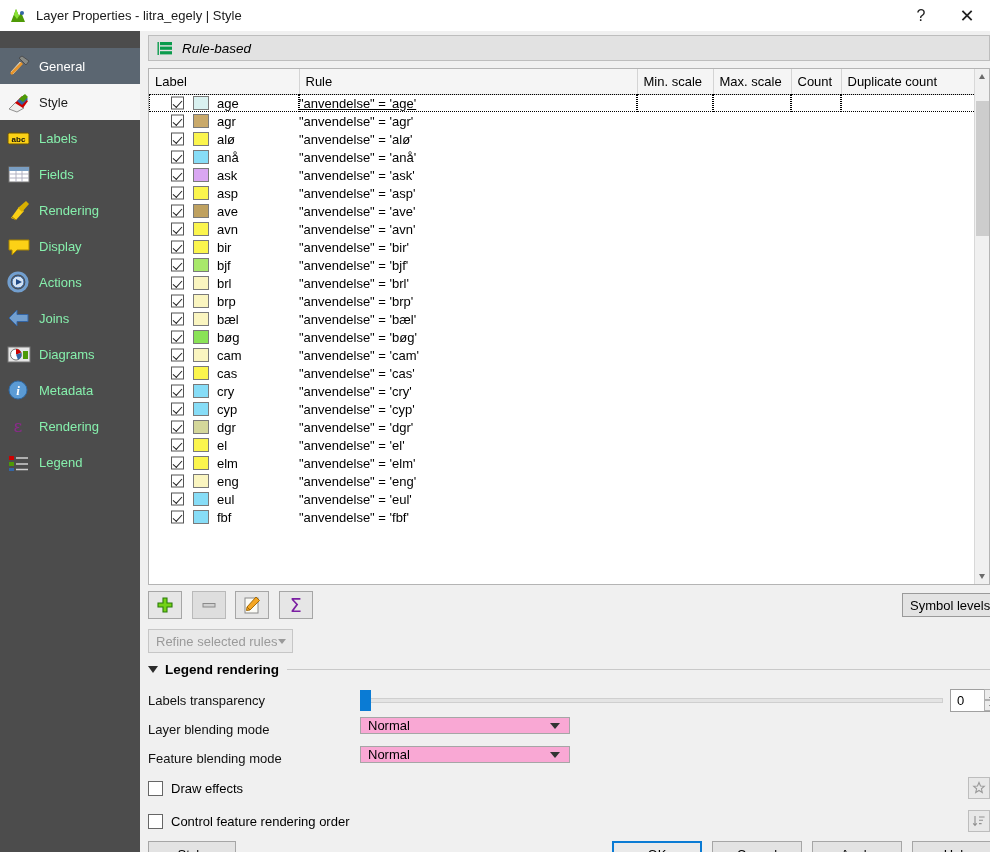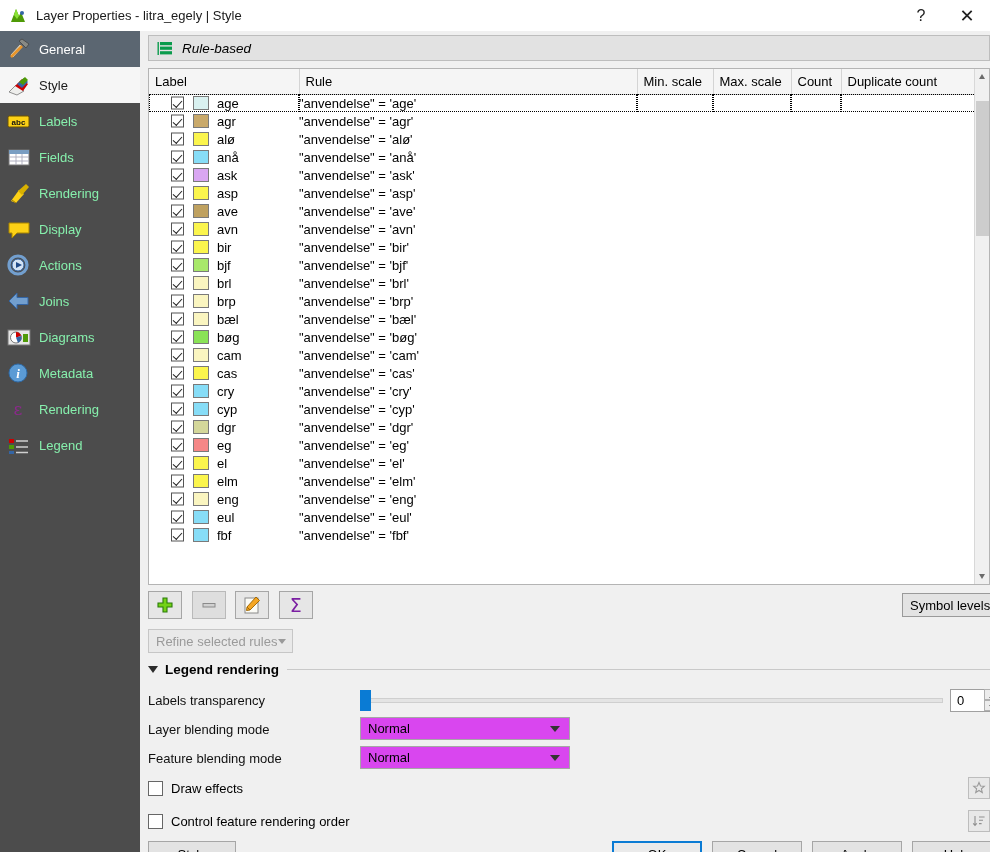--- a/index.html
+++ b/index.html
@@ -31,21 +31,21 @@
 
   
   .sidebar {
     position: absolute; left: 0; top: 31px; width: 140px; height: 821px;
     background: #4c4c4c;
   }
   .side-item {
     position: relative; height: 36px; display: flex; align-items: center;
     padding-left: 6px; color: #86efac; font-size: 13px;
   }
-  .side-item.active-general { background: #5b6671; color: #ffffff; }
+  .side-item.active-general { background: #5b6671; color: #ffffff; margin-top: 17px; }
   .side-item.active-style { background: #f6f6f6; color: #1a1a1a; }
   .side-ico { width: 26px; height: 24px; flex: 0 0 auto; position: relative; margin-right: 7px; }
   .side-label { white-space: nowrap; }
 
   
   .main { position: absolute; left: 140px; top: 31px; width: 850px; height: 821px; background: #f0f0f0; }
 
   .renderer-bar {
     position: absolute; left: 8px; top: 4px; width: 842px; height: 26px;
     background: #e2e2e2; border: 1px solid #bdbdbd;
@@ -64,21 +64,21 @@
     height: 25px; background: #f5f5f5; border-right: 1px solid #d4d4d4;
     border-bottom: 1px solid #c8c8c8;
     font-weight: normal; font-size: 13px; text-align: left; padding-left: 6px;
     color: #000; white-space: nowrap;
   }
   table.rules td {
     height: 18px; font-size: 13px; padding: 0; white-space: nowrap;
     vertical-align: middle; color: #000;
   }
   td.c-label { padding-left: 22px; position: relative; }
-  tr.sel td { outline: 1px dotted #000; outline-offset: -1px; }
+  tr.sel td { outline: 1px dotted #000; outline-offset: -1px; text-decoration: underline; }
   .chk {
     position: absolute; left: 22px; top: 50%; transform: translateY(-50%);
     width: 13px; height: 13px; border: 1px solid #555; background: #fff;
   }
   .chk:after {
     content: ""; position: absolute; left: 3px; top: 1px;
     width: 4px; height: 8px; border: solid #222; border-width: 0 1.6px 1.6px 0;
     transform: rotate(42deg);
   }
   .swatch {
@@ -148,22 +148,22 @@
   }
   .spin-btns { position: absolute; left: 844px; top: 658px; width: 14px; height: 23px; }
   .spin-b { position: absolute; left: 0; width: 14px; height: 11px; background: #ececec; border: 1px solid #b0b0b0; }
   .spin-b.up { top: 0; } .spin-b.dn { top: 11px; }
   .spin-ar { position: absolute; left: 4px; top: 4px; width: 0; height: 0;
     border-left: 3px solid transparent; border-right: 3px solid transparent; }
   .spin-b.up .spin-ar { border-bottom: 4px solid #555; }
   .spin-b.dn .spin-ar { border-top: 4px solid #555; }
 
   .combo {
-    position: absolute; width: 210px; height: 23px; border: 1px solid #a6a6a6;
-    background: #d946ef; font-size: 13px; display: flex; align-items: center; padding-left: 7px;
+    position: absolute; width: 210px; height: 17px; border: 1px solid #a6a6a6;
+    background: #f9a8d4; font-size: 13px; display: flex; align-items: center; padding-left: 7px;
   }
   .combo .caret {
     position: absolute; right: 9px; width: 0; height: 0;
     border-left: 5px solid transparent; border-right: 5px solid transparent; border-top: 6px solid #333;
   }
 
   .cbrow { position: absolute; display: flex; align-items: center; }
   .cbox { width: 15px; height: 15px; border: 1px solid #666; background: #fff; margin-right: 8px; flex: 0 0 auto; }
   .cbrow .cl { font-size: 13px; white-space: nowrap; }
 
@@ -621,33 +621,20 @@
               <td class="c-rule">"anvendelse" = 'dgr'</td>
               <td></td>
               <td></td>
               <td></td>
               <td></td>
               <td></td>
             </tr>
             <tr>
               <td class="c-label">
                 <span class="chk"></span>
-                <span class="swatch" style="background: rgb(245, 135, 135);"></span>
-                <span class="lbl-text">eg</span>
-              </td>
-              <td class="c-rule">"anvendelse" = 'eg'</td>
-              <td></td>
-              <td></td>
-              <td></td>
-              <td></td>
-              <td></td>
-            </tr>
-            <tr>
-              <td class="c-label">
-                <span class="chk"></span>
                 <span class="swatch" style="background: rgb(251, 245, 77);"></span>
                 <span class="lbl-text">el</span>
               </td>
               <td class="c-rule">"anvendelse" = 'el'</td>
               <td></td>
               <td></td>
               <td></td>
               <td></td>
               <td></td>
             </tr>

